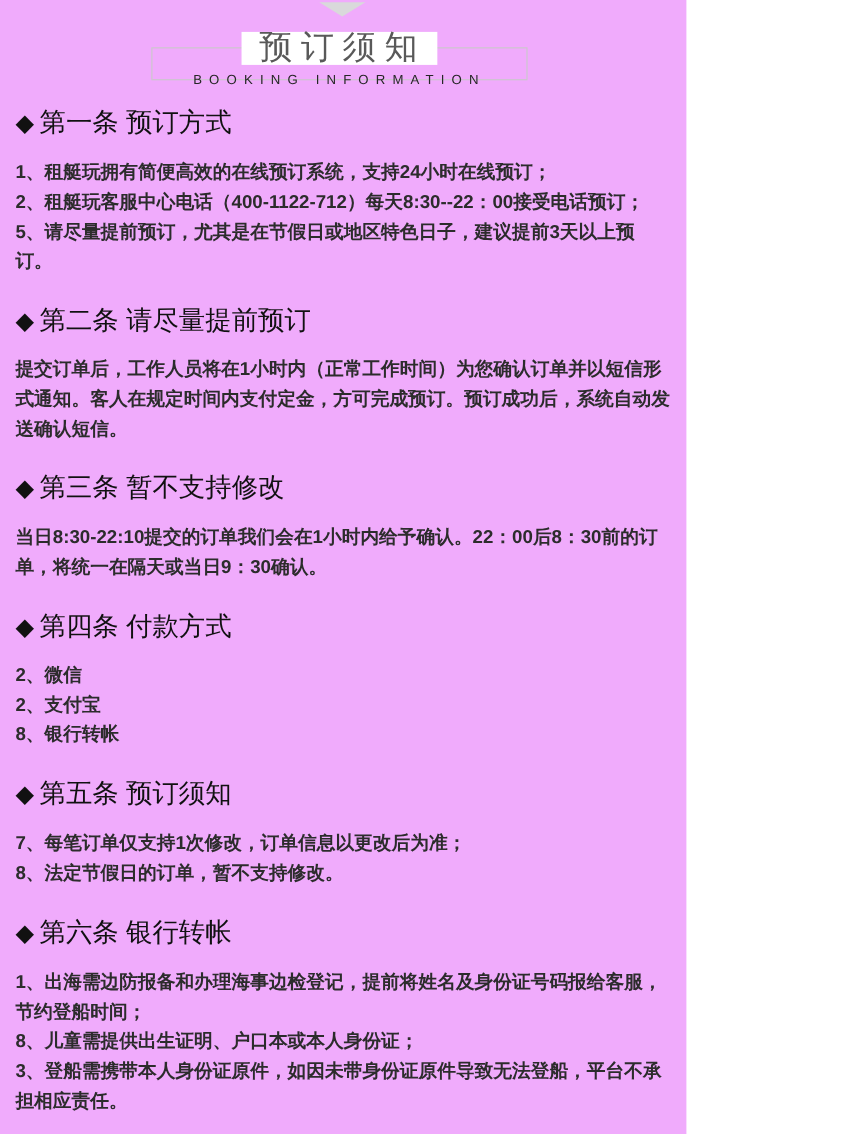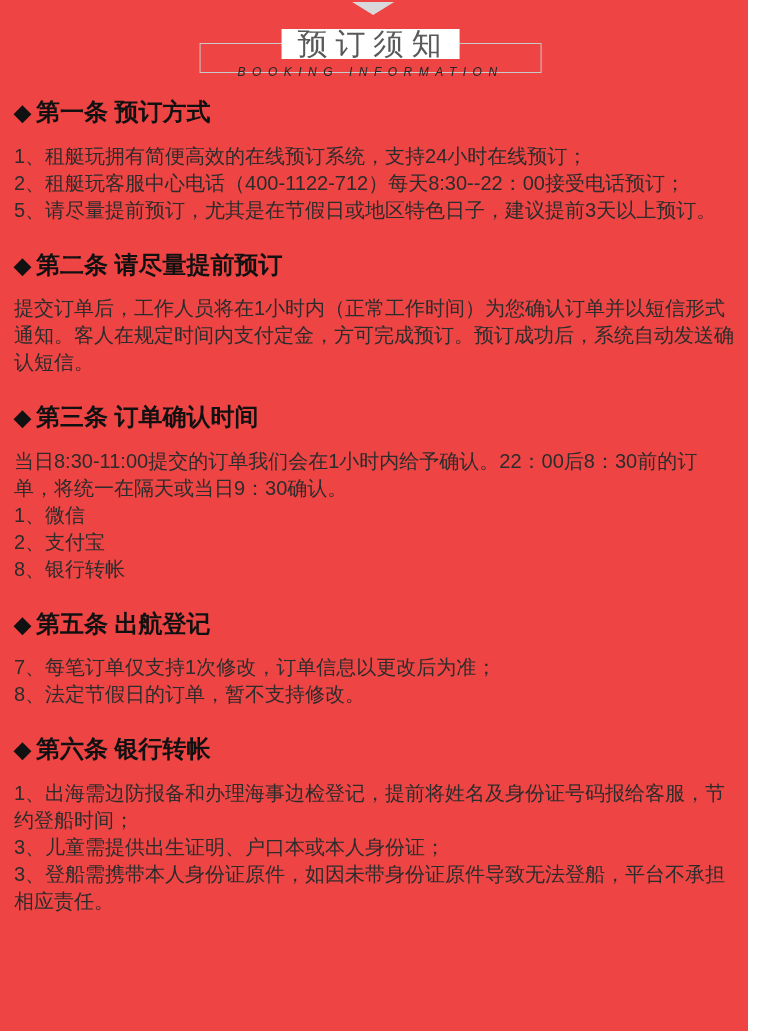--- a/index.html
+++ b/index.html
@@ -7,25 +7,25 @@
     padding: 0;
     background: #ffffff;
   }
   body {
     width: 770px;
     font-family: "Liberation Sans", sans-serif;
     -webkit-font-smoothing: antialiased;
   }
   .page {
     position: relative;
-    width: 748px;
+    width: 624px;
     min-height: 1031px;
     box-sizing: border-box;
     padding: 0 14px 10px 14px;
-    background: #ef4444;
+    background: #f0abfc;
     overflow: hidden;
   }
 
   
   .header {
     position: relative;
     height: 77px;
     margin: 0 -14px; 
   }
   .triangle-down {
@@ -67,43 +67,42 @@
     position: absolute;
     bottom: 0;
     left: 50%;
     transform: translate(-50%, 50%);
     font-size: 12px;
     font-weight: 500;
     letter-spacing: 6.5px;
     color: #262626;
     white-space: nowrap;
     line-height: 1;
-    font-style: italic;
   }
 
   
   .sec-heading {
     margin: 27px 0 17px 0;
     font-size: 24px;
     line-height: 1.15;
-    font-weight: 700;
+    font-weight: 400;
     color: #111111;
   }
   .section:first-of-type .sec-heading {
     margin-top: 21px;
   }
   .diamond {
     font-size: 22px;
     margin-right: 5px;
     color: #111111;
   }
   .sec-body {
-    font-size: 20px;
+    font-size: 17px;
     line-height: 27px;
-    font-weight: 400;
+    font-weight: 700;
     color: #2c2c2c;
   }
   .sec-body p {
     margin: 0;
     padding: 0;
   }
 </style>
 </head>
 <body>
 
@@ -127,44 +126,45 @@
   </section>
 
   <section class="section">
     <h2 class="sec-heading"><span class="diamond">◆</span><span>第二条 请尽量提前预订</span></h2>
     <div class="sec-body">
       <p>提交订单后，工作人员将在1小时内（正常工作时间）为您确认订单并以短信形式通知。客人在规定时间内支付定金，方可完成预订。预订成功后，系统自动发送确认短信。</p>
     </div>
   </section>
 
   <section class="section">
-    <h2 class="sec-heading"><span class="diamond">◆</span><span>第三条 订单确认时间</span></h2>
+    <h2 class="sec-heading"><span class="diamond">◆</span><span>第三条 暂不支持修改</span></h2>
     <div class="sec-body">
-      <p>当日8:30-11:00提交的订单我们会在1小时内给予确认。22：00后8：30前的订单，将统一在隔天或当日9：30确认。</p>
+      <p>当日8:30-22:10提交的订单我们会在1小时内给予确认。22：00后8：30前的订单，将统一在隔天或当日9：30确认。</p>
     </div>
   </section>
 
   <section class="section">
+    <h2 class="sec-heading"><span class="diamond">◆</span><span>第四条 付款方式</span></h2>
     <div class="sec-body">
-      <p>1、微信</p>
+      <p>2、微信</p>
       <p>2、支付宝</p>
       <p>8、银行转帐</p>
     </div>
   </section>
 
   <section class="section">
-    <h2 class="sec-heading"><span class="diamond">◆</span><span>第五条 出航登记</span></h2>
+    <h2 class="sec-heading"><span class="diamond">◆</span><span>第五条 预订须知</span></h2>
     <div class="sec-body">
       <p>7、每笔订单仅支持1次修改，订单信息以更改后为准；</p>
       <p>8、法定节假日的订单，暂不支持修改。</p>
     </div>
   </section>
 
   <section class="section">
     <h2 class="sec-heading"><span class="diamond">◆</span><span>第六条 银行转帐</span></h2>
     <div class="sec-body">
       <p>1、出海需边防报备和办理海事边检登记，提前将姓名及身份证号码报给客服，节约登船时间；</p>
-      <p>3、儿童需提供出生证明、户口本或本人身份证；</p>
+      <p>8、儿童需提供出生证明、户口本或本人身份证；</p>
       <p>3、登船需携带本人身份证原件，如因未带身份证原件导致无法登船，平台不承担相应责任。</p>
     </div>
   </section>
 
 </div>
 
 </body></html>

